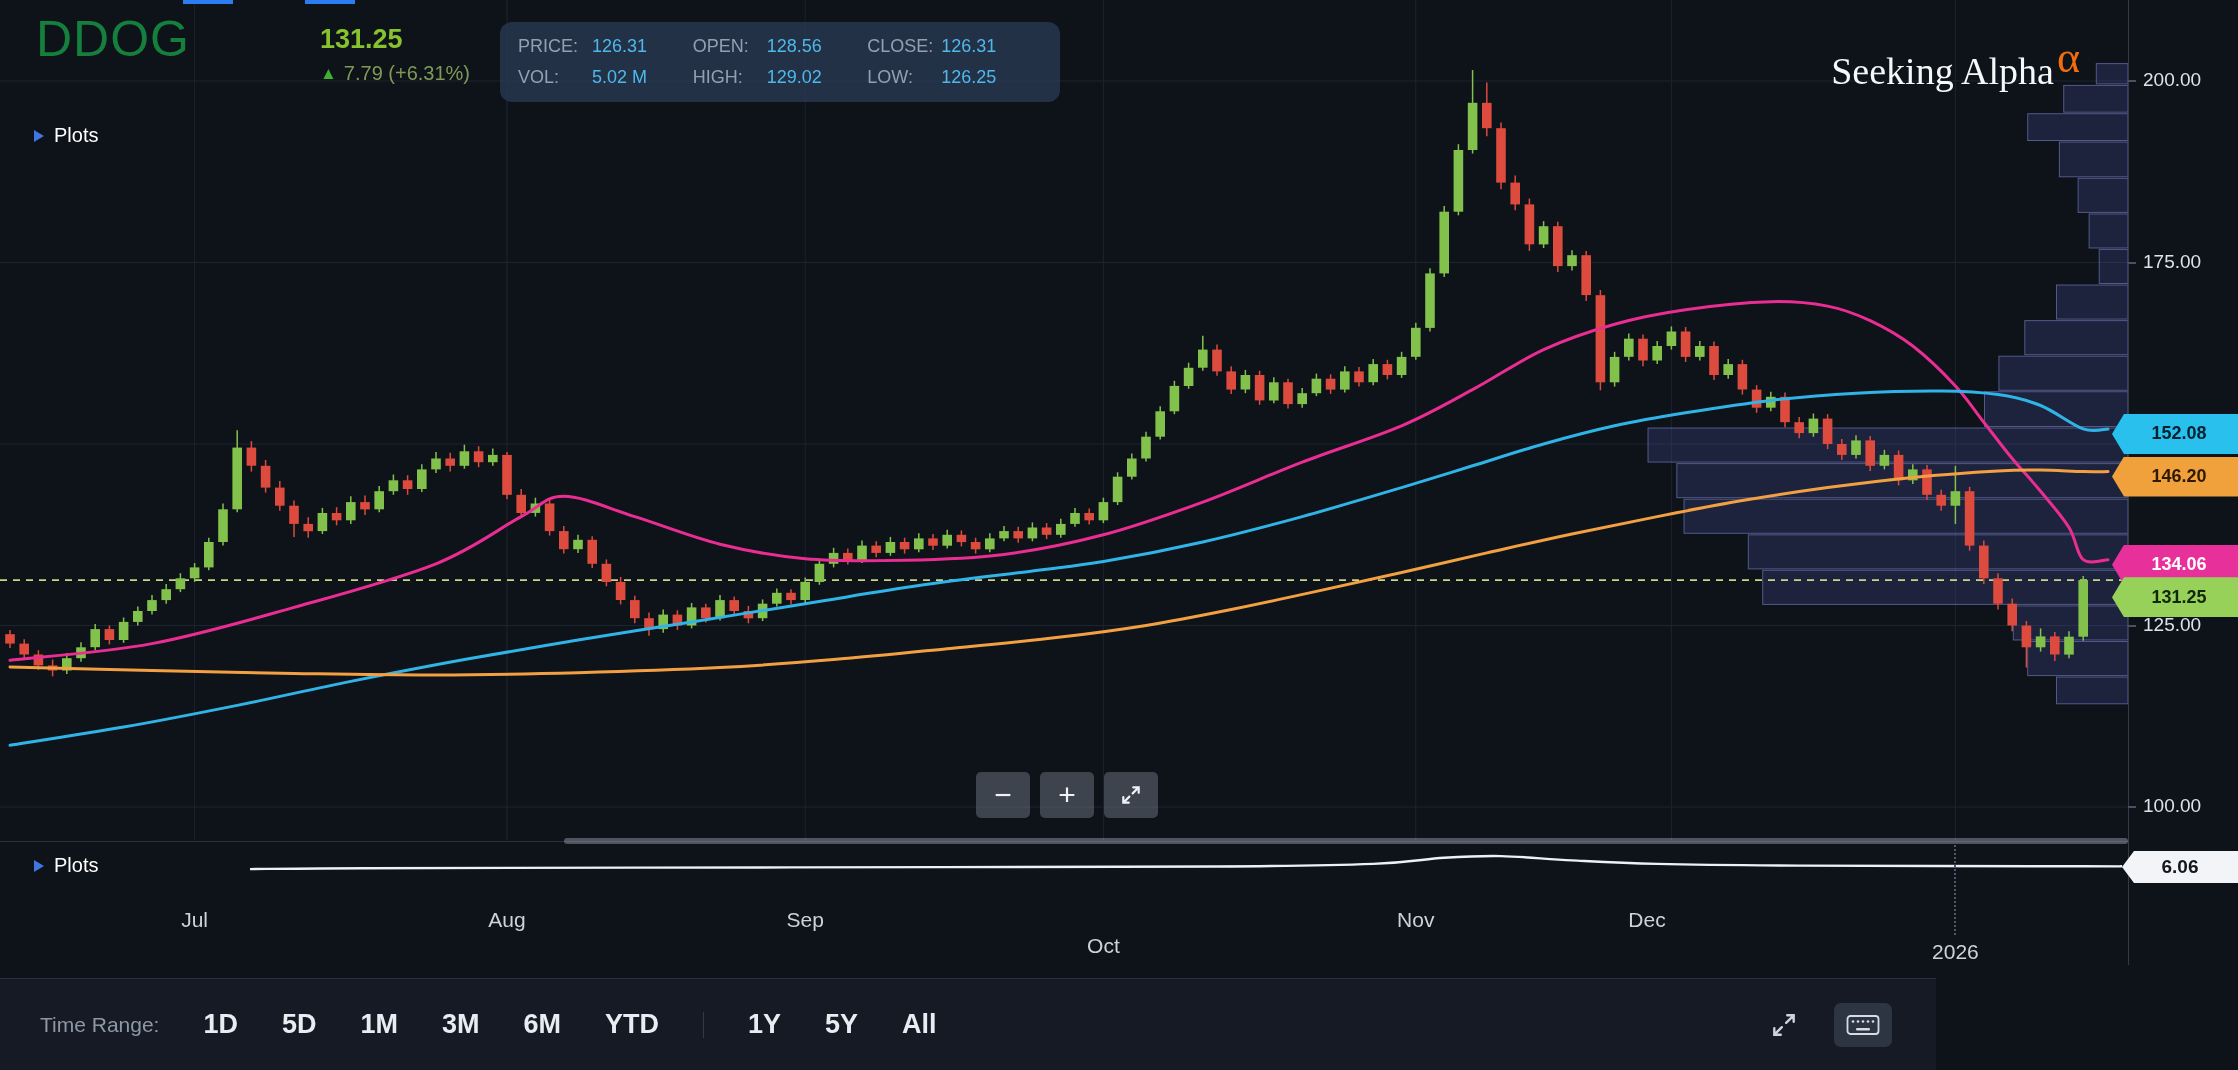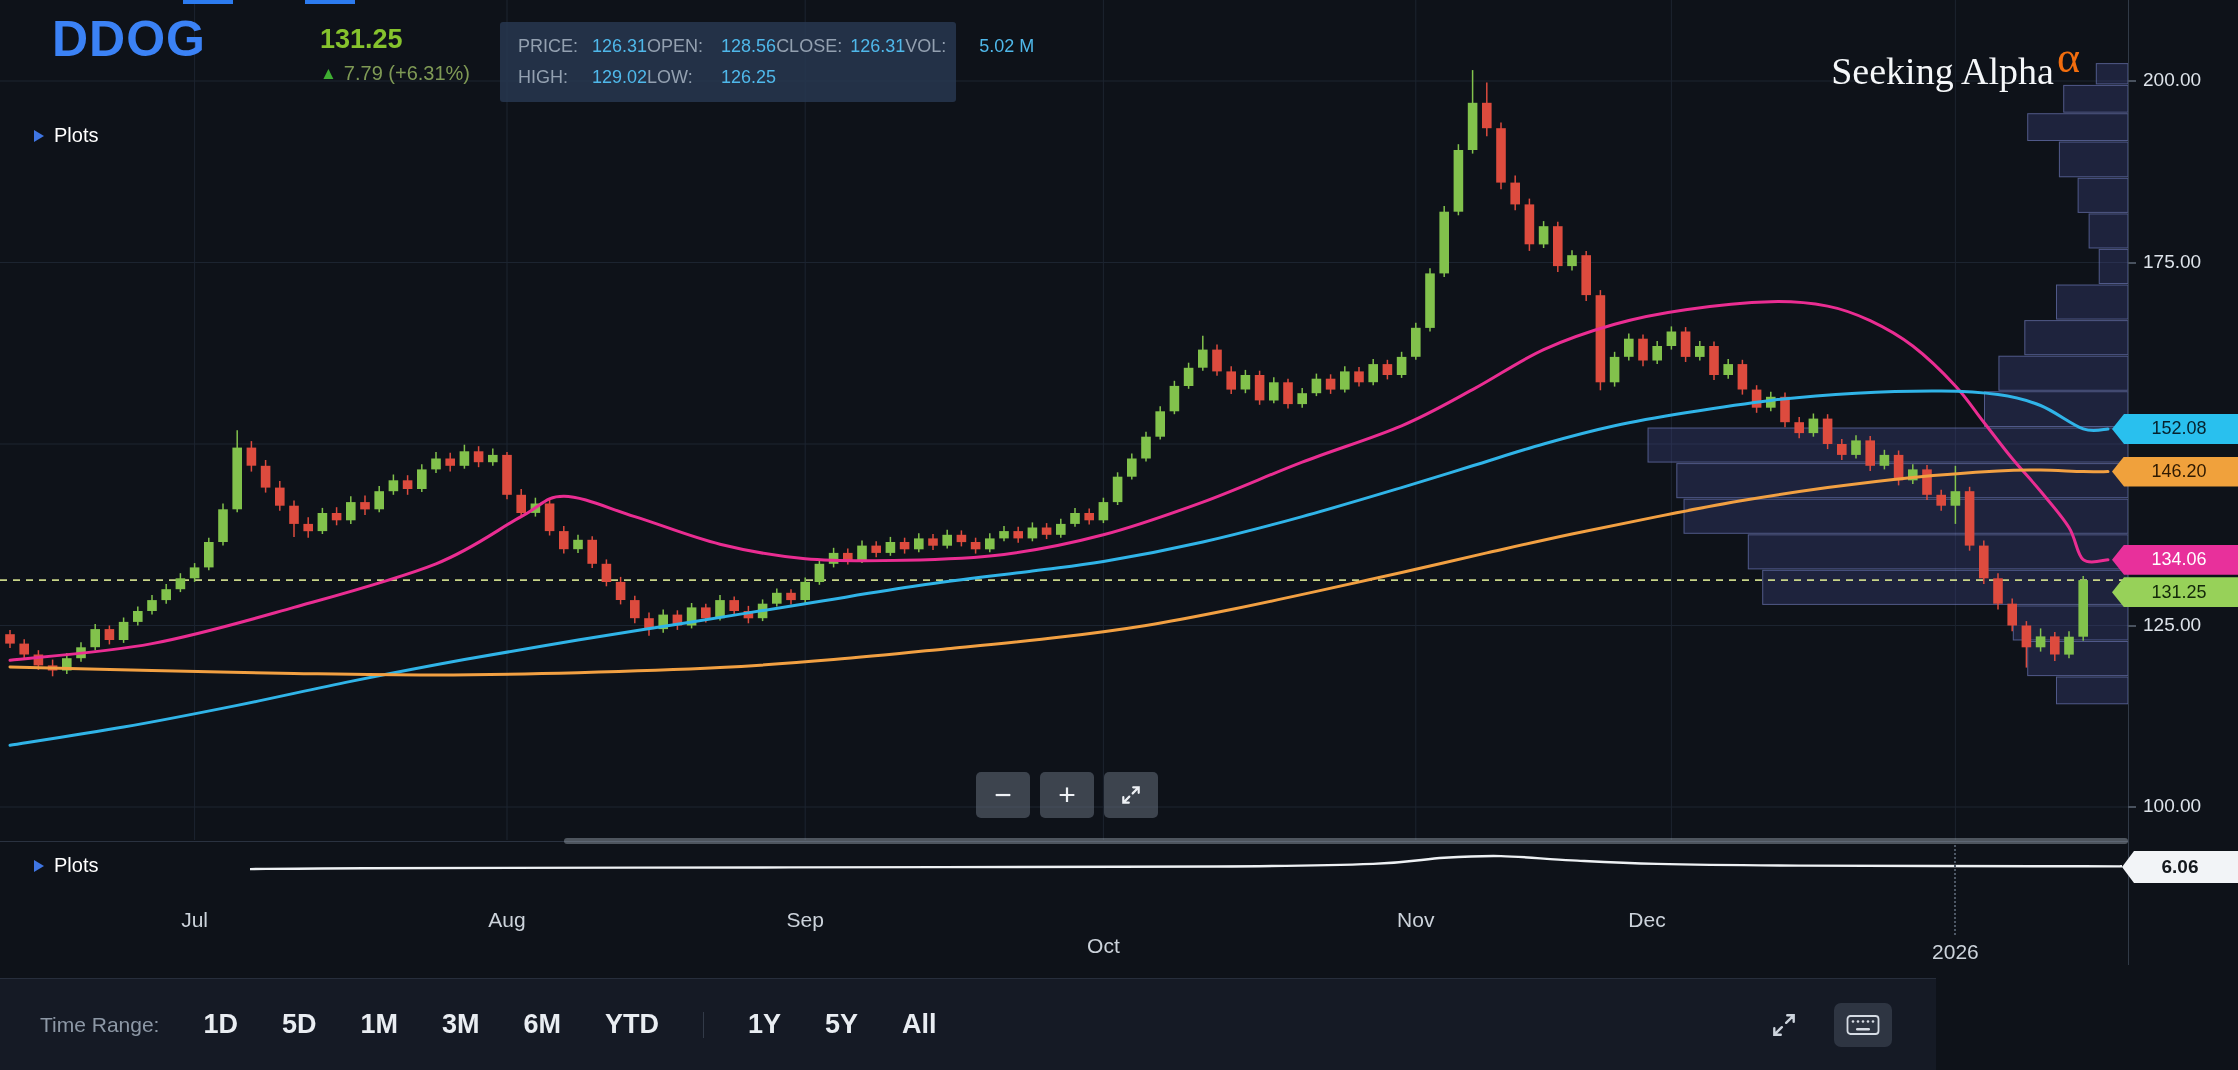--- a/index.html
+++ b/index.html
@@ -2,38 +2,38 @@
 <html><head>
 <meta charset="utf-8">
 <style>
   html,body{margin:0;padding:0;background:#0e1219;}
   .app{position:relative;width:2238px;height:1070px;background:#0e1219;overflow:hidden;
        font-family:"Liberation Sans",sans-serif;color:#dfe4ea;}
   #main-chart-svg{position:absolute;left:0;top:0;}
   #lower-svg{position:absolute;left:0;top:844px;}
   .accent-bar{position:absolute;top:0;height:4px;width:50px;background:#2c7bf0;}
   #price-tag-layer,#y-axis-layer,#x-axis-layer{position:absolute;inset:0;pointer-events:none;}
-  .price-tag{position:absolute;left:2112px;width:126px;height:30px;display:flex;align-items:center;
-       justify-content:center;font-size:18px;font-weight:normal;box-sizing:border-box;padding-left:8px;
+  .price-tag{position:absolute;left:2112px;width:126px;height:40px;display:flex;align-items:center;
+       justify-content:center;font-size:18px;font-weight:bold;box-sizing:border-box;padding-left:8px;
        clip-path:polygon(0 50%,12px 0,100% 0,100% 100%,12px 100%);}
   .y-label{position:absolute;left:2143px;font-size:19px;color:#dde3ea;}
   .y-tick{position:absolute;left:2128px;width:8px;height:2px;background:#49525f;}
   .axis-vline{position:absolute;left:2128px;top:0;width:1px;height:965px;background:#313a47;}
   .month-label{position:absolute;top:908px;width:90px;text-align:center;font-size:21px;color:#ccd3db;}
   .month-label.year{top:940px;}
   .year-dotline{position:absolute;top:845px;height:90px;width:0;border-left:2px dotted #4e5866;}
   .scroll-track{position:absolute;left:0;top:841px;width:2128px;height:1px;background:#2a3240;}
   .scroll-thumb{position:absolute;left:564px;top:838px;width:1564px;height:6px;border-radius:3px;
        background:rgba(158,168,180,0.45);}
-  .hdr-symbol{position:absolute;left:52px;top:10px;font-size:50px;font-weight:700;color:#3b82f6;letter-spacing:1px;}
+  .hdr-symbol{position:absolute;left:36px;top:10px;font-size:50px;font-weight:400;color:#15803d;letter-spacing:1px;}
   .hdr-price{position:absolute;left:320px;top:24px;font-size:27px;font-weight:600;color:#86c32d;}
   .hdr-change{position:absolute;left:320px;top:62px;font-size:20px;color:#7f9a55;display:flex;align-items:center;gap:7px;}
   .up-arrow{color:#3fae32;font-size:17px;}
-  .info-panel{position:absolute;left:500px;top:22px;width:456px;height:80px;background:rgba(39,55,80,0.85);
-       border-radius:3px;display:grid;grid-template-columns:1fr 1fr 1fr 1fr;align-content:center;row-gap:10px;
+  .info-panel{position:absolute;left:500px;top:22px;width:560px;height:80px;background:rgba(39,55,80,0.85);
+       border-radius:12px;display:grid;grid-template-columns:1fr 1fr 1fr;align-content:center;row-gap:10px;
        padding:10px 18px;box-sizing:border-box;}
   .info-cell{display:flex;font-size:18px;white-space:nowrap;}
   .info-label{color:#93a0b0;width:74px;flex:none;}
   .info-value{color:#4fb8ea;}
   .logo{position:absolute;right:158px;top:44px;font-family:"Liberation Serif",serif;font-size:38px;color:#f5f7f9;}
   .alpha{color:#f26d0e;font-size:44px;position:relative;top:-12px;margin-left:3px;}
   .plots-toggle{position:absolute;display:flex;align-items:center;gap:10px;font-size:20px;color:#ffffff;cursor:pointer;}
   .plots-toggle.top{left:34px;top:124px;}
   .plots-toggle.bottom{left:34px;top:854px;background:#0e1219;padding-right:14px;}
   .tri{width:0;height:0;border-top:6px solid transparent;border-bottom:6px solid transparent;border-left:10px solid #3f76e4;}

